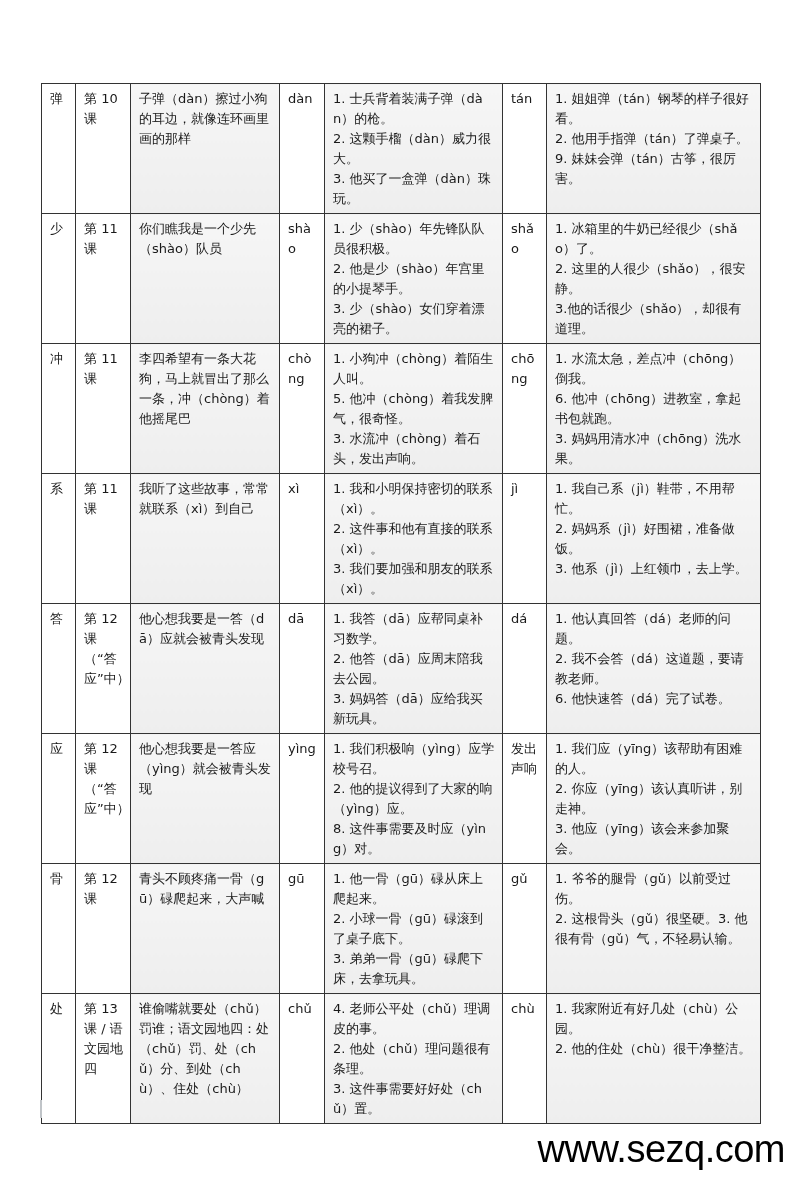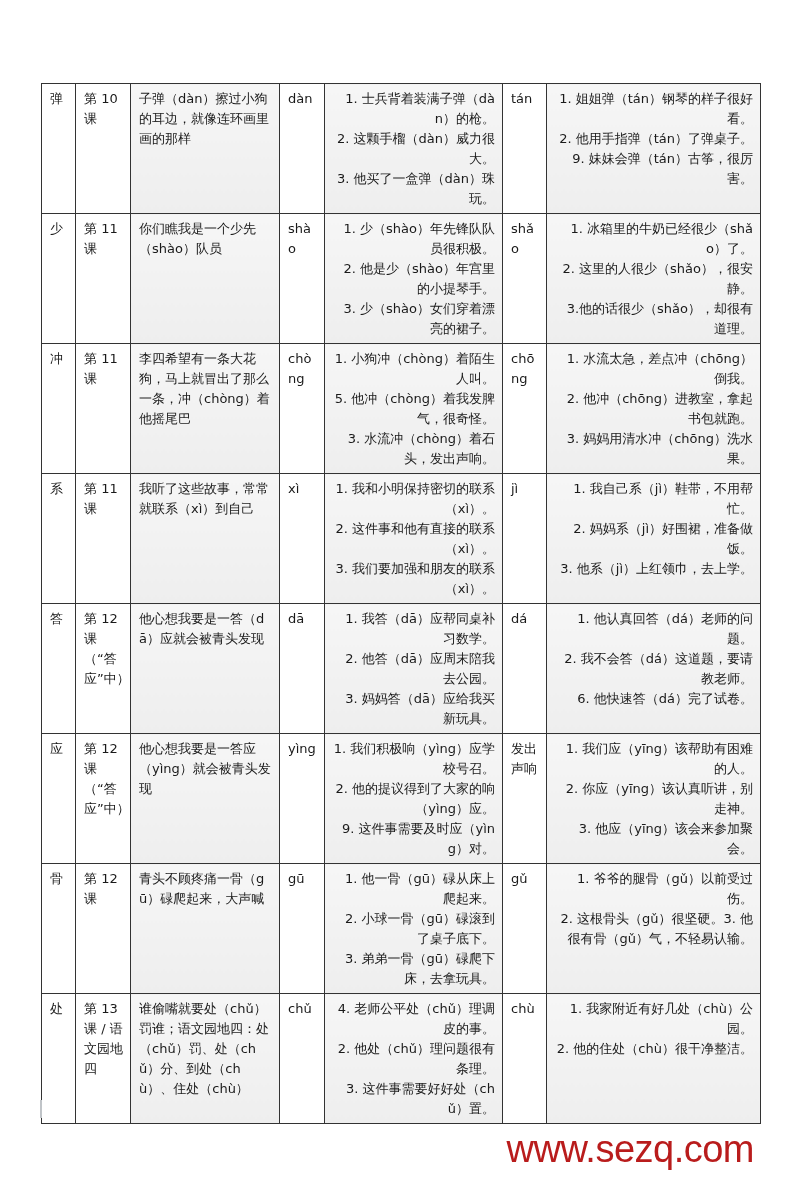--- a/index.html
+++ b/index.html
@@ -20,25 +20,25 @@
     padding: 5px 7px 4px 8px;
     font-size: 13px;
     line-height: 20px;
     word-break: break-all;
     overflow: hidden;
   }
   td.shade {
     background: linear-gradient(to bottom, #f6f6f6 0%, #eeeeee 100%);
   }
   td.char { padding-left: 9px; }
-  .line { display: block; text-align: right; }
+  .line { display: block; }
   .watermark {
-    position: absolute; right: 46px; top: 1128px;
+    position: absolute; right: 15px; top: 1128px;
     font-family: "Liberation Sans", sans-serif;
-    font-size: 38px; color: #b91c1c; letter-spacing: -0.5px;
+    font-size: 38px; color: #000000; letter-spacing: -0.5px;
   }
   .margin-mark {
     position: absolute; left: 40px; top: 1100px; width: 2px; height: 18px; background: #c0c4c8;
   }
 </style>
 </head>
 <body>
 
 <table class="poly">
   <colgroup>
@@ -91,21 +91,21 @@
         <td class="shade">李四希望有一条大花狗，马上就冒出了那么一条，冲（chòng）着他摇尾巴</td>
         <td class="">chòng</td>
         <td class="shade">
           <span class="line">1. 小狗冲（chòng）着陌生人叫。</span>
           <span class="line">5. 他冲（chòng）着我发脾气，很奇怪。</span>
           <span class="line">3. 水流冲（chòng）着石头，发出声响。</span>
         </td>
         <td class="">chōng</td>
         <td class="shade">
           <span class="line">1. 水流太急，差点冲（chōng）倒我。</span>
-          <span class="line">2. 他冲（chōng）进教室，拿起书包就跑。</span>
+          <span class="line">6. 他冲（chōng）进教室，拿起书包就跑。</span>
           <span class="line">3. 妈妈用清水冲（chōng）洗水果。</span>
         </td>
       </tr>
       <tr style="height: 127px;">
         <td class="char">系</td>
         <td class="">第 11 课</td>
         <td class="shade">我听了这些故事，常常就联系（xì）到自己</td>
         <td class="">xì</td>
         <td class="shade">
           <span class="line">1. 我和小明保持密切的联系（xì）。</span>
@@ -137,21 +137,21 @@
         </td>
       </tr>
       <tr style="height: 127px;">
         <td class="char">应</td>
         <td class="">第 12 课（“答应”中）</td>
         <td class="shade">他心想我要是一答应（yìng）就会被青头发现</td>
         <td class="">yìng</td>
         <td class="shade">
           <span class="line">1. 我们积极响（yìng）应学校号召。</span>
           <span class="line">2. 他的提议得到了大家的响（yìng）应。</span>
-          <span class="line">9. 这件事需要及时应（yìng）对。</span>
+          <span class="line">8. 这件事需要及时应（yìng）对。</span>
         </td>
         <td class="">发出声响</td>
         <td class="shade">
           <span class="line">1. 我们应（yīng）该帮助有困难的人。</span>
           <span class="line">2. 你应（yīng）该认真听讲，别走神。</span>
           <span class="line">3. 他应（yīng）该会来参加聚会。</span>
         </td>
       </tr>
       <tr style="height: 125px;">
         <td class="char">骨</td>

